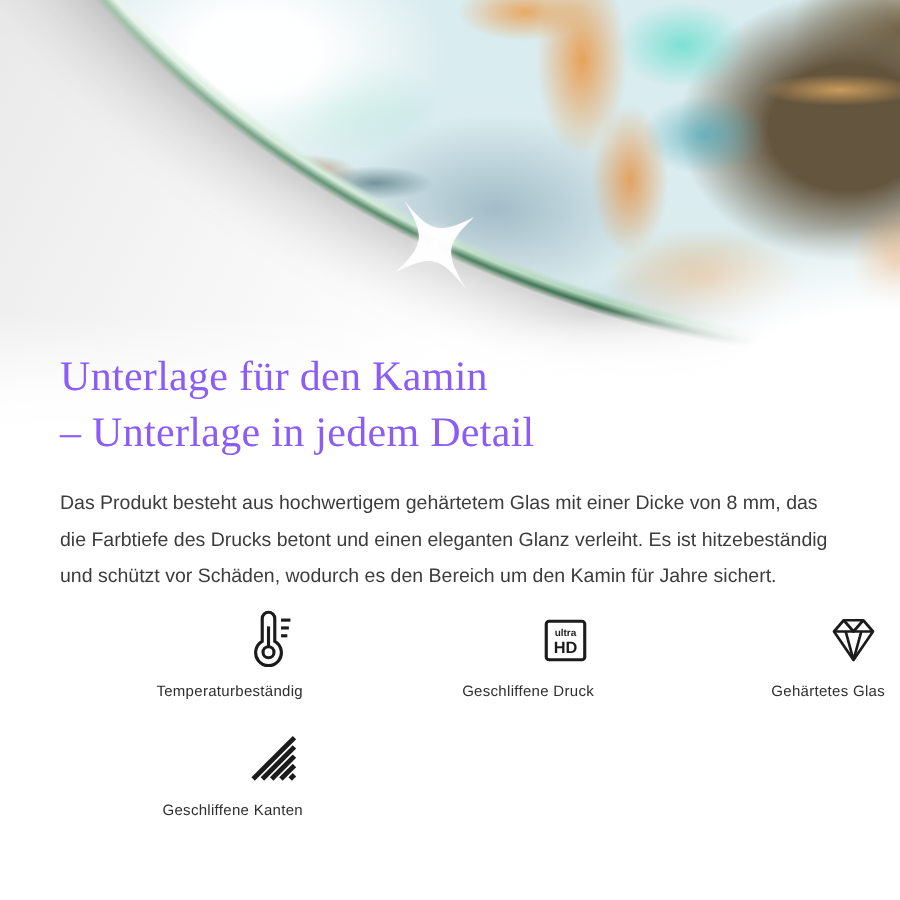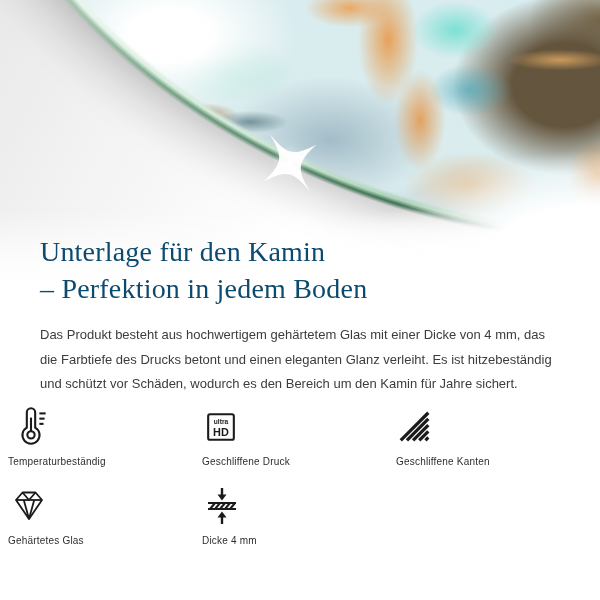--- a/index.html
+++ b/index.html
@@ -50,27 +50,27 @@
   .hero-fade{position:absolute;inset:0;
     background:
       radial-gradient(300px 140px ellipse at 595px 255px, #fff 35%, rgba(255,255,255,0) 75%),
       radial-gradient(280px 120px ellipse at 440px 295px, #fff 30%, rgba(255,255,255,0) 72%),
       linear-gradient(to bottom, rgba(255,255,255,0) 210px, rgba(255,255,255,0.85) 262px, #fff 288px);}
   .sparkle{position:absolute;left:250px;top:123px;width:80px;height:80px;}
 
   
   .content{position:absolute;left:40px;top:233px;width:520px;}
   h1.title{margin:0;font-family:"Liberation Serif",serif;font-weight:400;
-    font-size:28px;line-height:37px;color:#0c4a6e;letter-spacing:.2px;}
+    font-size:28px;line-height:37px;color:#8b5cf6;letter-spacing:.2px;}
   p.desc{margin:16px 0 0 0;width:512px;font-size:13px;line-height:24.5px;color:#3c3c3c;}
 
   
   .features{position:absolute;left:8px;top:404px;display:grid;
     grid-template-columns:repeat(3,194px);row-gap:16px;}
-  .feature{display:flex;flex-direction:column;align-items:flex-start;}
+  .feature{display:flex;flex-direction:column;align-items:flex-end;}
   .ficon{height:46px;display:flex;align-items:center;justify-content:center;}
   .flabel{margin-top:6px;font-size:10px;color:#2e2e2e;letter-spacing:.2px;}
   .features svg{display:block;}
   .hd-text{font-family:"Liberation Sans",sans-serif;font-weight:700;fill:#1b1b1b;}
 </style>
 </head>
 <body>
 
 <div class="page">
 
@@ -84,22 +84,22 @@
     <svg class="sparkle" viewBox="0 0 80 80">
       <g transform="rotate(-35 40 40)">
         <circle cx="40" cy="40" r="12" fill="#ffffff" opacity="0.45" filter="blur(4px)"></circle>
         <path d="M40,4 C42,32 46,36 72,40 C46,44 42,48 40,76 C38,48 34,44 8,40 C34,36 38,32 40,4 Z" fill="#ffffff" opacity="0.95"></path>
         <circle cx="40" cy="40" r="3" fill="#ffffff"></circle>
       </g>
     </svg>
   </section>
 
   <main class="content">
-    <h1 class="title"><span>Unterlage für den Kamin</span><br><span>– Perfektion in jedem Boden</span></h1>
-    <p class="desc">Das Produkt besteht aus hochwertigem gehärtetem Glas mit einer Dicke von 4 mm, das die Farbtiefe des Drucks betont und einen eleganten Glanz verleiht. Es ist hitzebeständig und schützt vor Schäden, wodurch es den Bereich um den Kamin für Jahre sichert.</p>
+    <h1 class="title"><span>Unterlage für den Kamin</span><br><span>– Unterlage in jedem Detail</span></h1>
+    <p class="desc">Das Produkt besteht aus hochwertigem gehärtetem Glas mit einer Dicke von 8 mm, das die Farbtiefe des Drucks betont und einen eleganten Glanz verleiht. Es ist hitzebeständig und schützt vor Schäden, wodurch es den Bereich um den Kamin für Jahre sichert.</p>
   </main>
 
   <div class="features">
 
     <div class="feature">
       <div class="ficon">
         <svg width="46" height="46" viewBox="0 0 44 44" fill="none" stroke="#1b1b1b" stroke-width="2">
           <path d="M18,8 a4,4 0 0 1 8,0 V22.6 a8.2,8.2 0 1 1 -8,0 Z"></path>
           <circle cx="22" cy="29.5" r="3.5"></circle>
           <line x1="22" y1="13" x2="22" y2="26"></line>
@@ -118,60 +118,38 @@
           <text class="hd-text" x="20" y="17" font-size="7" text-anchor="middle">ultra</text>
           <text class="hd-text" x="20" y="29" font-size="11.5" text-anchor="middle">HD</text>
         </svg>
       </div>
       <div class="flabel">Geschliffene Druck</div>
     </div>
 
 
     <div class="feature">
       <div class="ficon">
-        <svg width="38" height="38" viewBox="0 0 40 40" stroke="#1b1b1b" stroke-width="3.4" stroke-linecap="butt">
-          <line x1="5" y1="34" x2="34" y2="5"></line>
-          <line x1="11.5" y1="34" x2="34" y2="11.5"></line>
-          <line x1="18" y1="34" x2="34" y2="18"></line>
-          <line x1="24.5" y1="34" x2="34" y2="24.5"></line>
-          <line x1="31" y1="34" x2="34" y2="31"></line>
-        </svg>
-      </div>
-      <div class="flabel">Geschliffene Kanten</div>
-    </div>
-
-    <div class="feature">
-      <div class="ficon">
         <svg width="42" height="40" viewBox="0 0 40 40" fill="none" stroke="#1b1b1b" stroke-width="1.8" stroke-linejoin="round">
           <path d="M7,14 L13.5,6.5 H26.5 L33,14 L20,33 Z"></path>
           <path d="M7,14 H33"></path>
           <path d="M13.5,6.5 L20,14 L26.5,6.5"></path>
           <path d="M20,33 L14.8,14 M20,33 L25.2,14"></path>
         </svg>
       </div>
       <div class="flabel">Gehärtetes Glas</div>
     </div>
 
     <div class="feature">
       <div class="ficon">
-        <svg width="40" height="40" viewBox="0 0 40 40">
-          <g stroke="#1b1b1b" stroke-width="2.4">
-            <line x1="20" y1="2" x2="20" y2="9"></line>
-            <line x1="20" y1="31" x2="20" y2="38"></line>
-          </g>
-          <path d="M15.5,8.5 H24.5 L20,14.5 Z" fill="#1b1b1b"></path>
-          <path d="M15.5,31.5 H24.5 L20,25.5 Z" fill="#1b1b1b"></path>
-          <g stroke="#1b1b1b" stroke-width="2">
-            <line x1="6" y1="17" x2="34" y2="17"></line>
-            <line x1="6" y1="23" x2="34" y2="23"></line>
-            <line x1="8" y1="23" x2="13" y2="17"></line>
-            <line x1="13" y1="23" x2="18" y2="17"></line>
-            <line x1="18" y1="23" x2="23" y2="17"></line>
-            <line x1="23" y1="23" x2="28" y2="17"></line>
-            <line x1="28" y1="23" x2="33" y2="17"></line>
-          </g>
+        <svg width="38" height="38" viewBox="0 0 40 40" stroke="#1b1b1b" stroke-width="3.4" stroke-linecap="butt">
+          <line x1="5" y1="34" x2="34" y2="5"></line>
+          <line x1="11.5" y1="34" x2="34" y2="11.5"></line>
+          <line x1="18" y1="34" x2="34" y2="18"></line>
+          <line x1="24.5" y1="34" x2="34" y2="24.5"></line>
+          <line x1="31" y1="34" x2="34" y2="31"></line>
         </svg>
       </div>
-      <div class="flabel">Dicke 4 mm</div>
+      <div class="flabel">Geschliffene Kanten</div>
     </div>
+
 
   </div>
 </div>
 
 </body></html>

